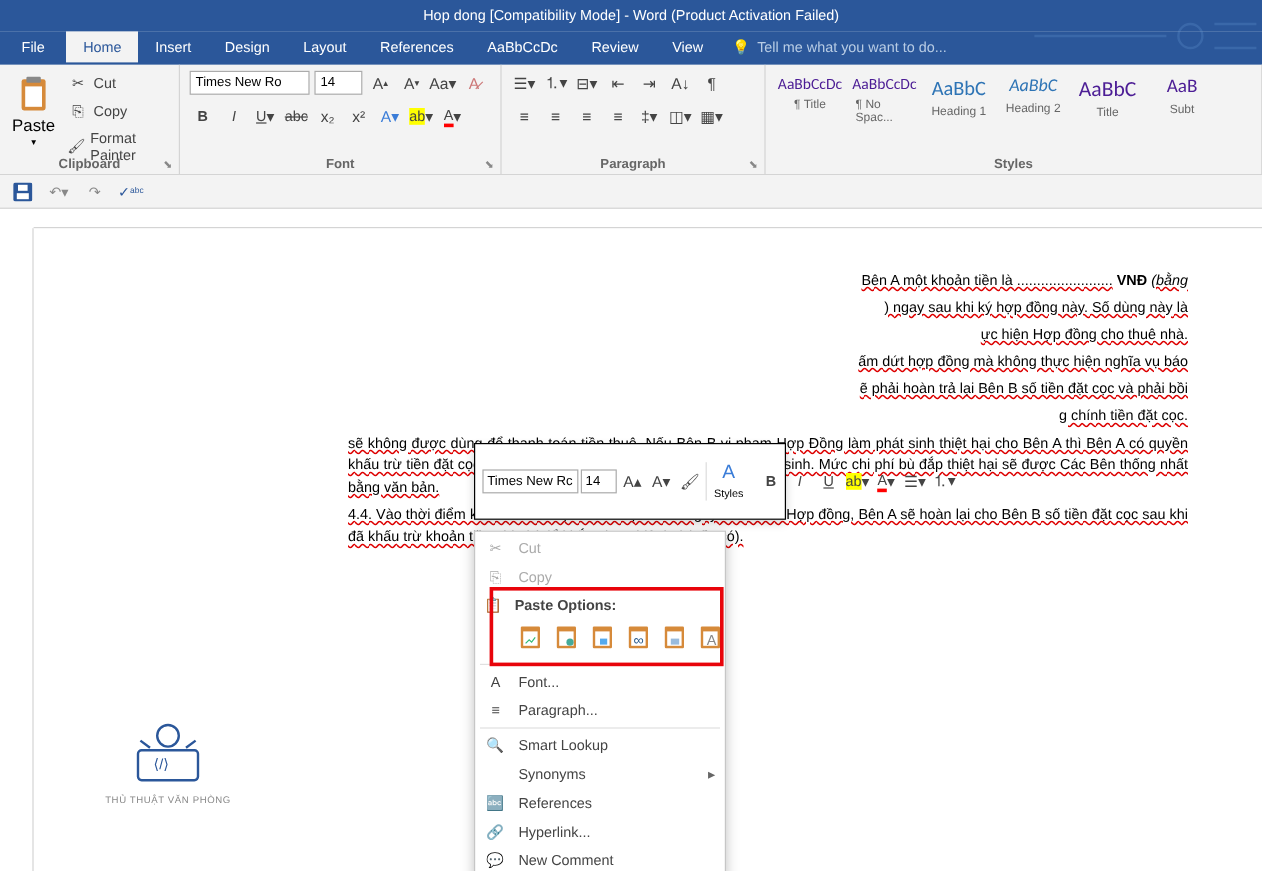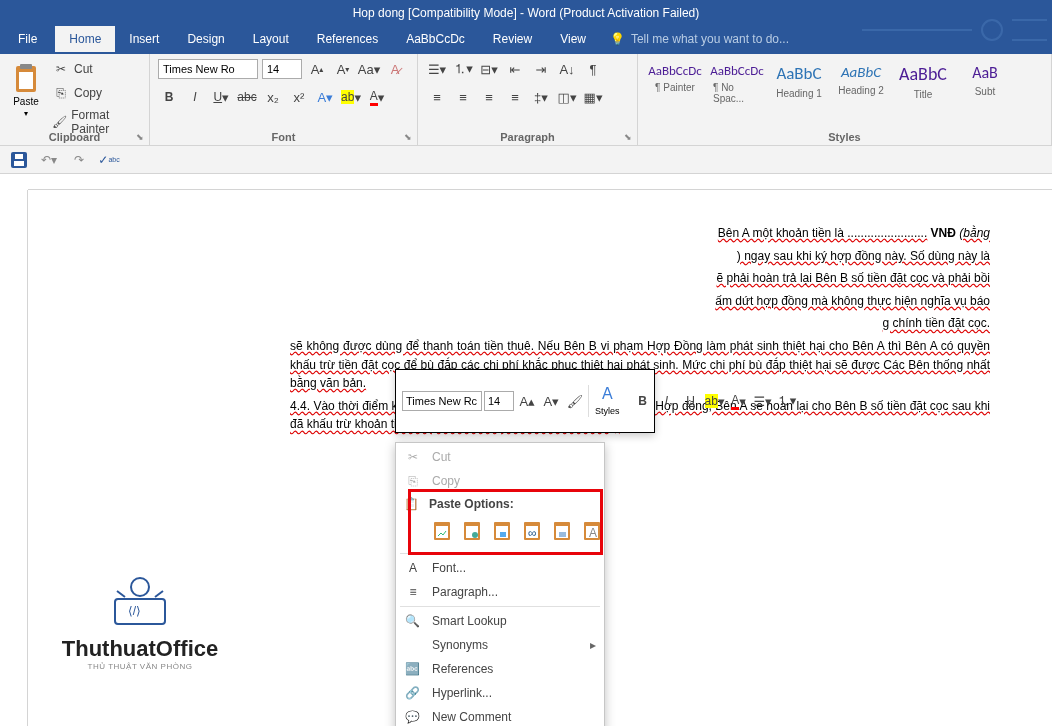--- a/index.html
+++ b/index.html
@@ -83,21 +83,21 @@
 
 <div class="ribbon">
   <div class="rgroup" style="width:150px">
     <div class="rgroup-content">
       <div class="btn-large">
         <svg width="28" height="32">
             <rect x="4" y="4" width="20" height="26" fill="#d68a3a" rx="2"></rect>
             <rect x="8" y="2" width="12" height="5" fill="#888" rx="1"></rect>
             <rect x="7" y="10" width="14" height="17" fill="#fff"></rect>
           </svg>
-        <span style="font-size:10px">Paste</span>
+        <span style="font-size:14px">Paste</span>
         <span style="font-size:8px">▾</span>
       </div>
       <div class="vcol">
         <div class="btn-small">
             <span class="icon-box">✂</span>
             <span>Cut</span>
           </div>
         <div class="btn-small">
             <span class="icon-box">⎘</span>
             <span>Copy</span>
@@ -166,21 +166,21 @@
       </div>
     </div>
     <div class="rgroup-label">Paragraph</div>
     <div class="dialog-launcher">⬊</div>
   </div>
 
   <div class="rgroup" style="flex:1">
     <div class="rgroup-content">
       <div class="style-box">
           <span class="style-preview">AaBbCcDc</span>
-          <span class="style-label">¶ Painter</span>
+          <span class="style-label">¶ Title</span>
         </div>
       <div class="style-box">
           <span class="style-preview">AaBbCcDc</span>
           <span class="style-label">¶ No Spac...</span>
         </div>
       <div class="style-box">
           <span class="style-preview" style="font-size:17px;color:#2e74b5">AaBbC</span>
           <span class="style-label">Heading 1</span>
         </div>
       <div class="style-box">
@@ -213,22 +213,23 @@
   <span class="qat-btn" style="color:#2b579a">✓<sub style="font-size:7px">abc</sub></span>
 </div>
 
 <div class="document-area">
   <div class="ruler-h"></div>
   <div class="ruler-v"></div>
 
   <div class="page">
     <p style="text-align:right"><span class="u">Bên A một khoản tiền là ........................</span><b> VNĐ </b><i class="u">(bằng </i></p>
     <p style="text-align:right"><span class="u">) ngay sau khi ký hợp đồng này. Số dùng này là</span></p>
+    <p style="text-align:right"><span class="u">ực hiện Hợp đồng cho thuê nhà.</span></p>
+    <p style="text-align:right"><span class="u">ấm dứt hợp đồng mà không thực hiện nghĩa vụ báo</span></p>
     <p style="text-align:right"><span class="u">ẽ phải hoàn trả lại Bên B số tiền đặt cọc và phải bồi</span></p>
-    <p style="text-align:right"><span class="u">ấm dứt hợp đồng mà không thực hiện nghĩa vụ báo</span></p>
     <p style="text-align:right"><span class="u">g chính tiền đặt cọc.</span></p>
     <p><span class="u">sẽ không được dùng để thanh toán tiền thuê. Nếu Bên B vi phạm Hợp Đồng làm phát sinh thiệt hại cho Bên A thì Bên A có quyền khấu trừ tiền đặt cọc để bù đắp các chi phí khắc phục thiệt hại phát sinh. Mức chi phí bù đắp thiệt hại sẽ được Các Bên thống nhất bằng văn bản.</span></p>
     <p><span class="u">4.4. Vào thời điểm kết thúc thời hạn thuê hoặc kể từ ngày chấm dứt Hợp đồng, Bên A sẽ hoàn lại cho Bên B số tiền đặt cọc sau khi đã khấu trừ khoản tiền chi phí để khắc phục thiệt hại (nếu có).</span></p>
   </div>
 
   <div class="mini-toolbar">
     <div class="mini-row">
       <input class="mini-input" style="width: 80px;" value="Times New Rc">
       <input class="mini-input" style="width: 30px;" value="14">
       <span class="fmt-btn">A▴</span>
@@ -350,16 +351,15 @@
 
   <div class="red-box"></div>
 
   <div class="watermark">
     <svg class="watermark-logo" viewBox="0 0 80 60">
         <rect x="15" y="30" width="50" height="25" fill="none" stroke="#2b579a" stroke-width="2" rx="3"></rect>
         <circle cx="40" cy="18" r="9" fill="none" stroke="#2b579a" stroke-width="2"></circle>
         <path d="M25 28 l-8-6 M55 28 l8-6" stroke="#2b579a" stroke-width="2"></path>
         <text x="28" y="46" font-size="12" fill="#2b579a">⟨/⟩</text>
       </svg>
-    <div class="watermark-text">ThuthuatOffice</div>
     <div class="watermark-sub">THỦ THUẬT VĂN PHÒNG</div>
   </div>
 </div>
 
 </body></html>

